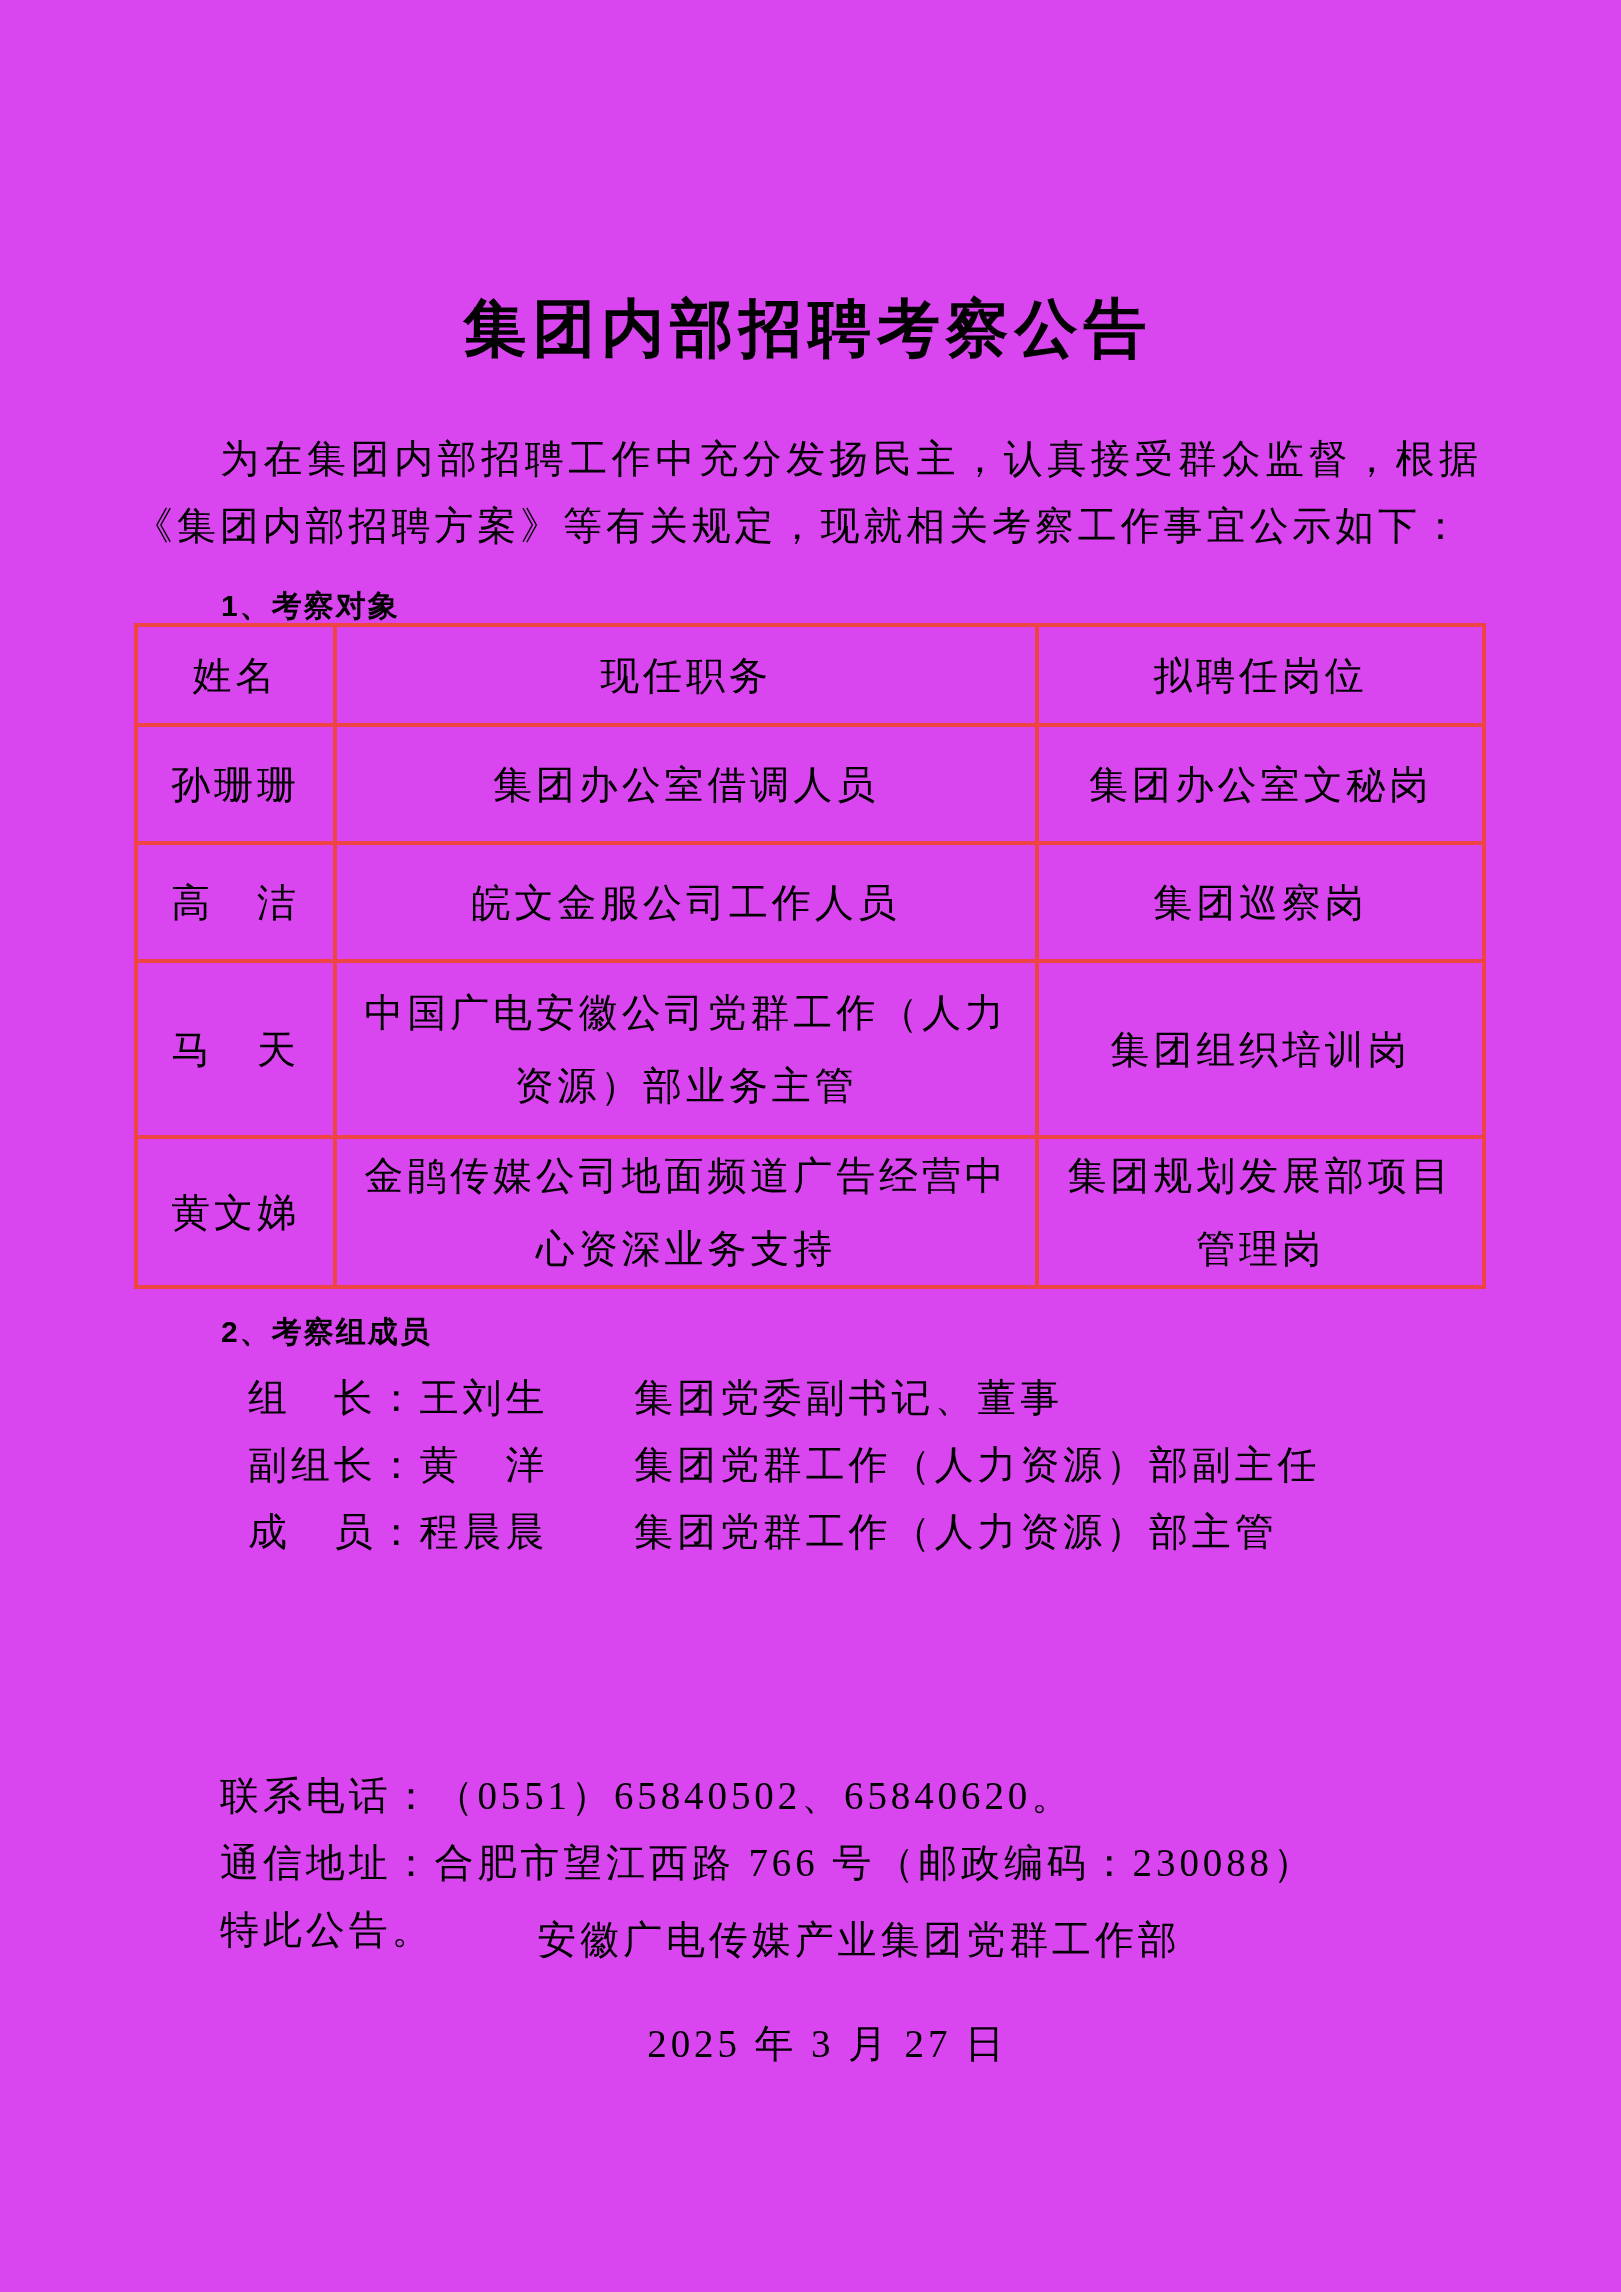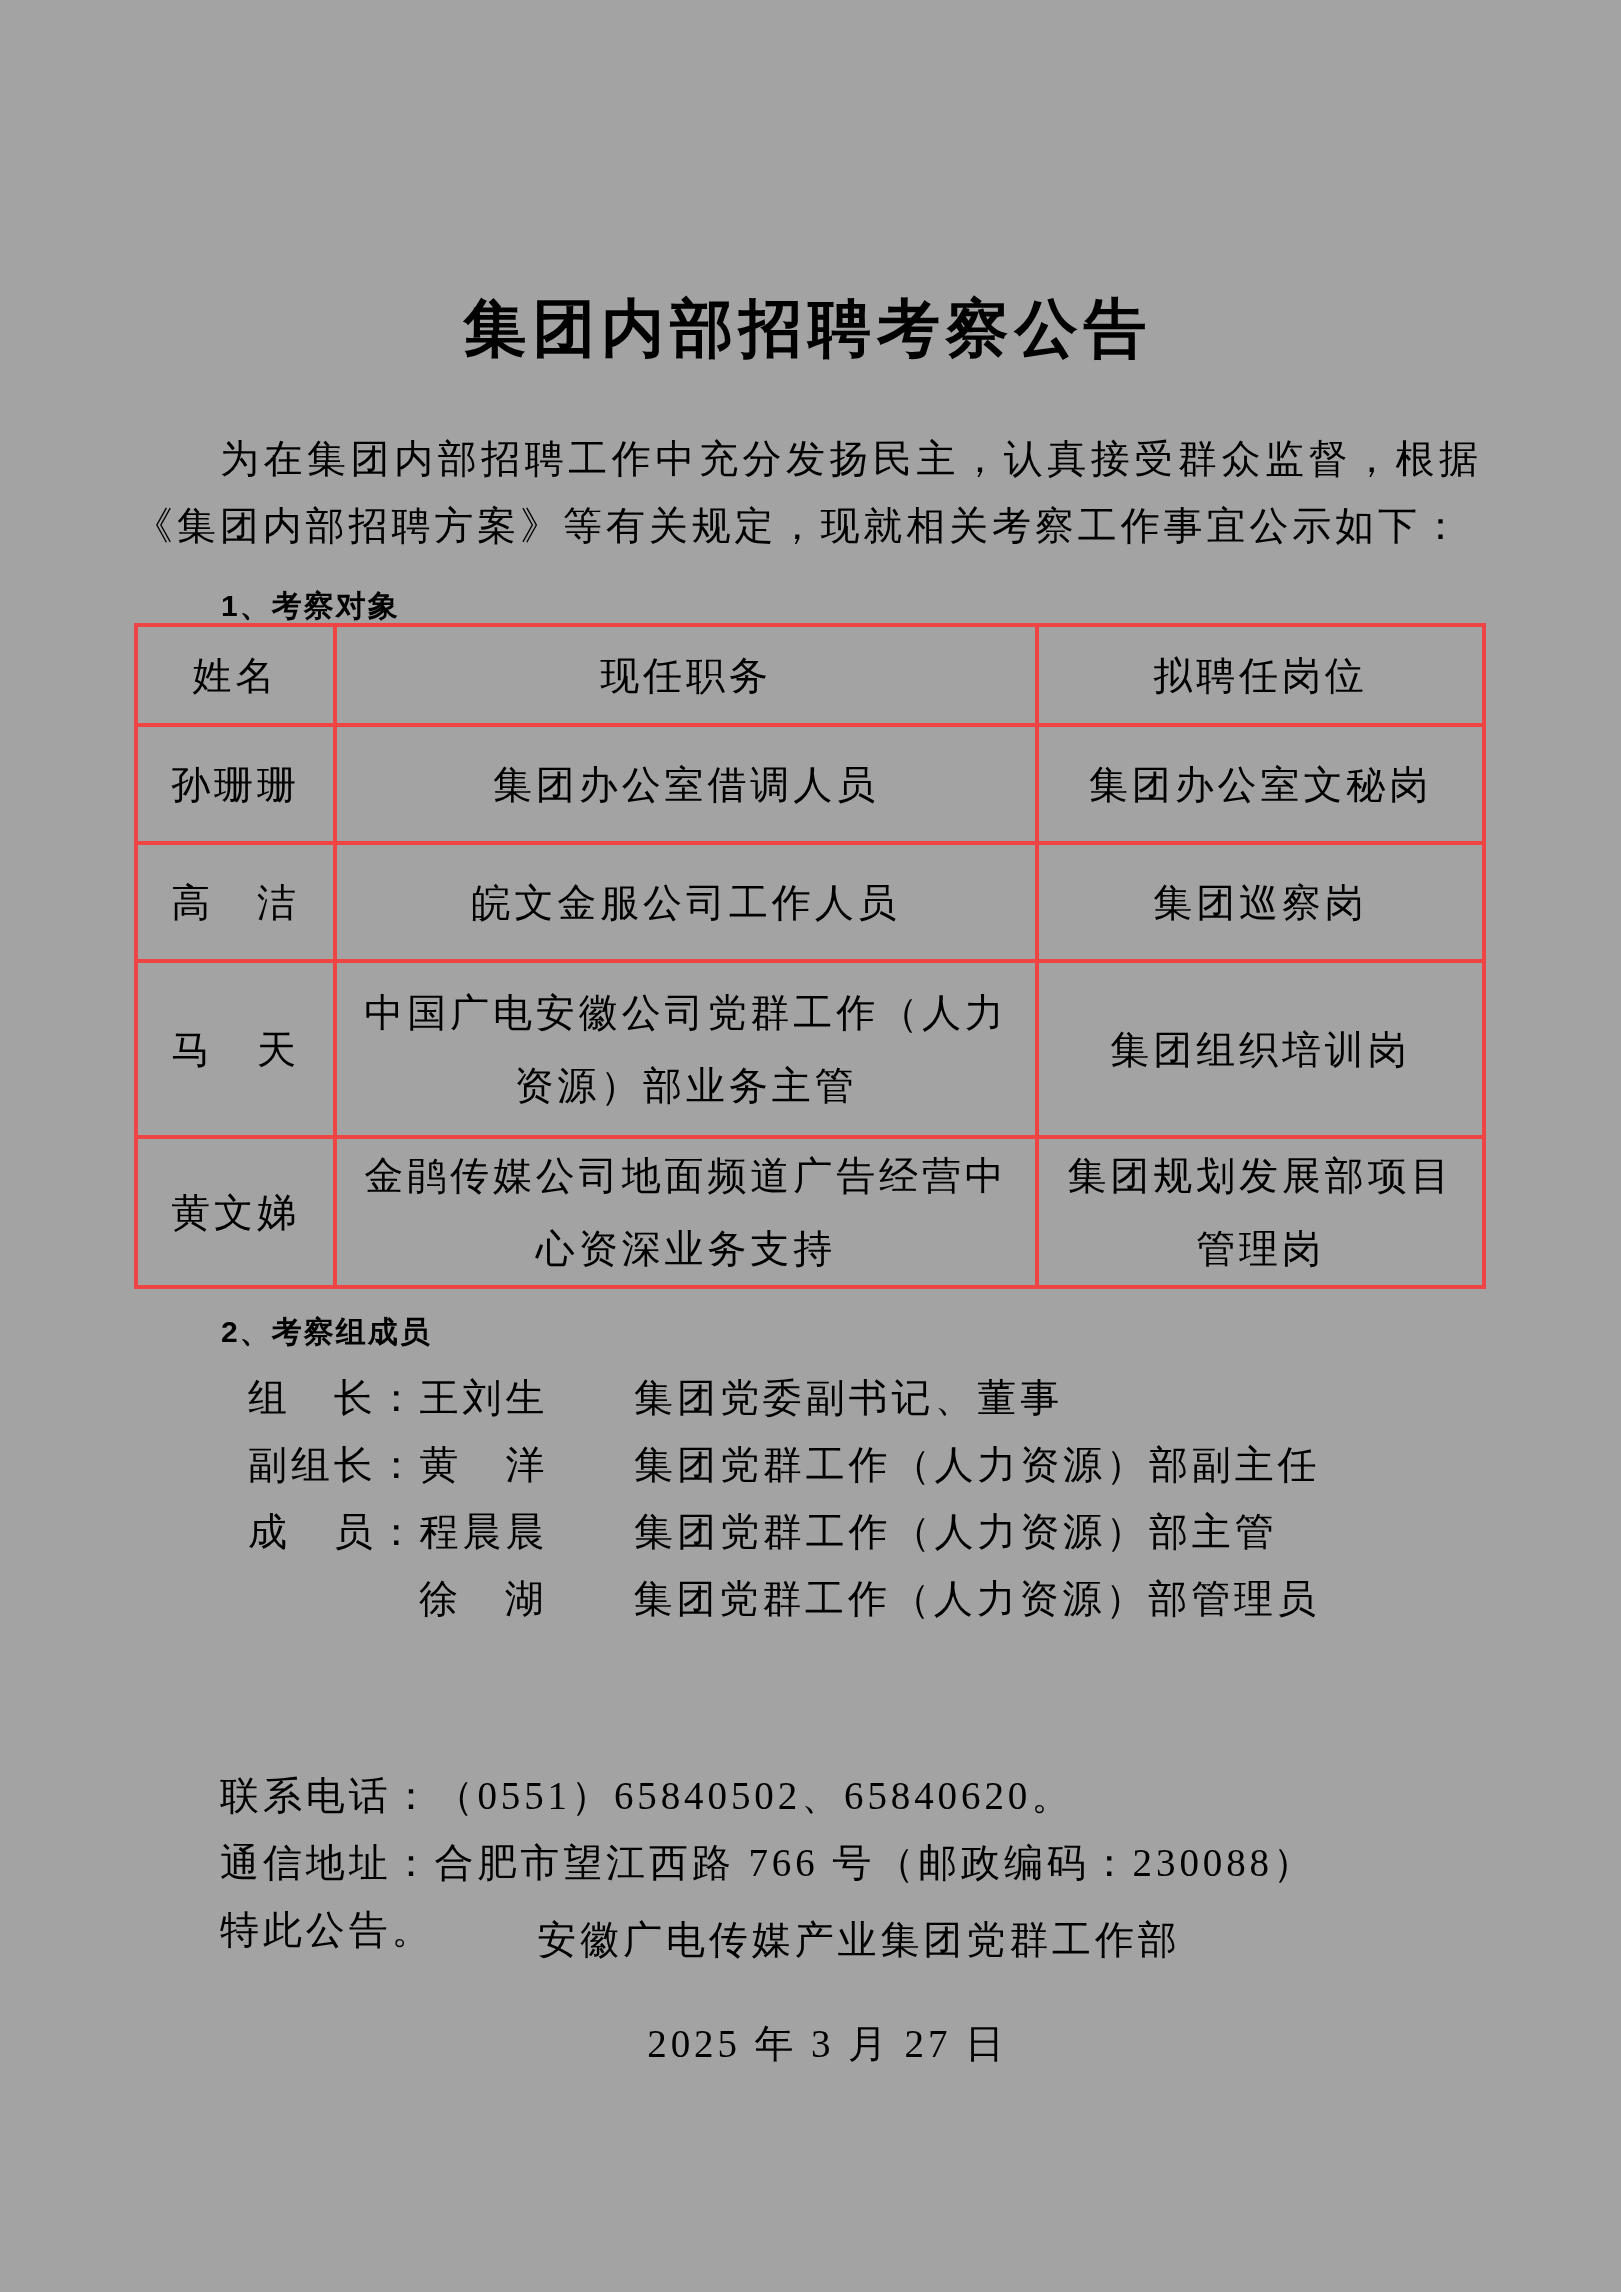--- a/index.html
+++ b/index.html
@@ -1,21 +1,21 @@
 <!DOCTYPE html>
 <html><head>
 <meta charset="utf-8">
 <style>
   html, body { margin: 0; padding: 0; background: #888; }
   .page {
     position: relative;
     width: 1621px;
     height: 2293px;
     margin: 0 auto;
-    background: #a3a3a3;
+    background: #d946ef;
     color: #000000;
     font-family: "Liberation Serif", "DejaVu Serif", serif;
     overflow: hidden;
   }
   .serif { font-family: "Liberation Serif", "DejaVu Serif", serif; }
 
   .doc-title {
     position: absolute;
     top: 290px; left: 134px; width: 1348px;
     text-align: center;
@@ -135,21 +135,20 @@
     </tr>
   </tbody>
     </table>
 
   <div class="section-heading" style="top:1305px;">2、考察组成员</div>
 
   <div class="members body-text serif">
     <div class="member-line">组　长：王刘生　　集团党委副书记、董事</div>
     <div class="member-line">副组长：黄　洋　　集团党群工作（人力资源）部副主任</div>
     <div class="member-line">成　员：程晨晨　　集团党群工作（人力资源）部主管</div>
-    <div class="member-line indented">徐　湖　　集团党群工作（人力资源）部管理员</div>
   </div>
 
 
   <div class="para body-text serif single-line" style="top:1762px;">联系电话：（0551）65840502、65840620。</div>
 
   <div class="para body-text serif single-line" style="top:1829px;">通信地址：合肥市望江西路 766 号（邮政编码：230088）</div>
 
   <div class="para body-text serif single-line" style="top:1896px;">特此公告。</div>
 
   <div class="sign-line body-text serif" style="top:1906px; transform: translateX(51px);">安徽广电传媒产业集团党群工作部</div>

